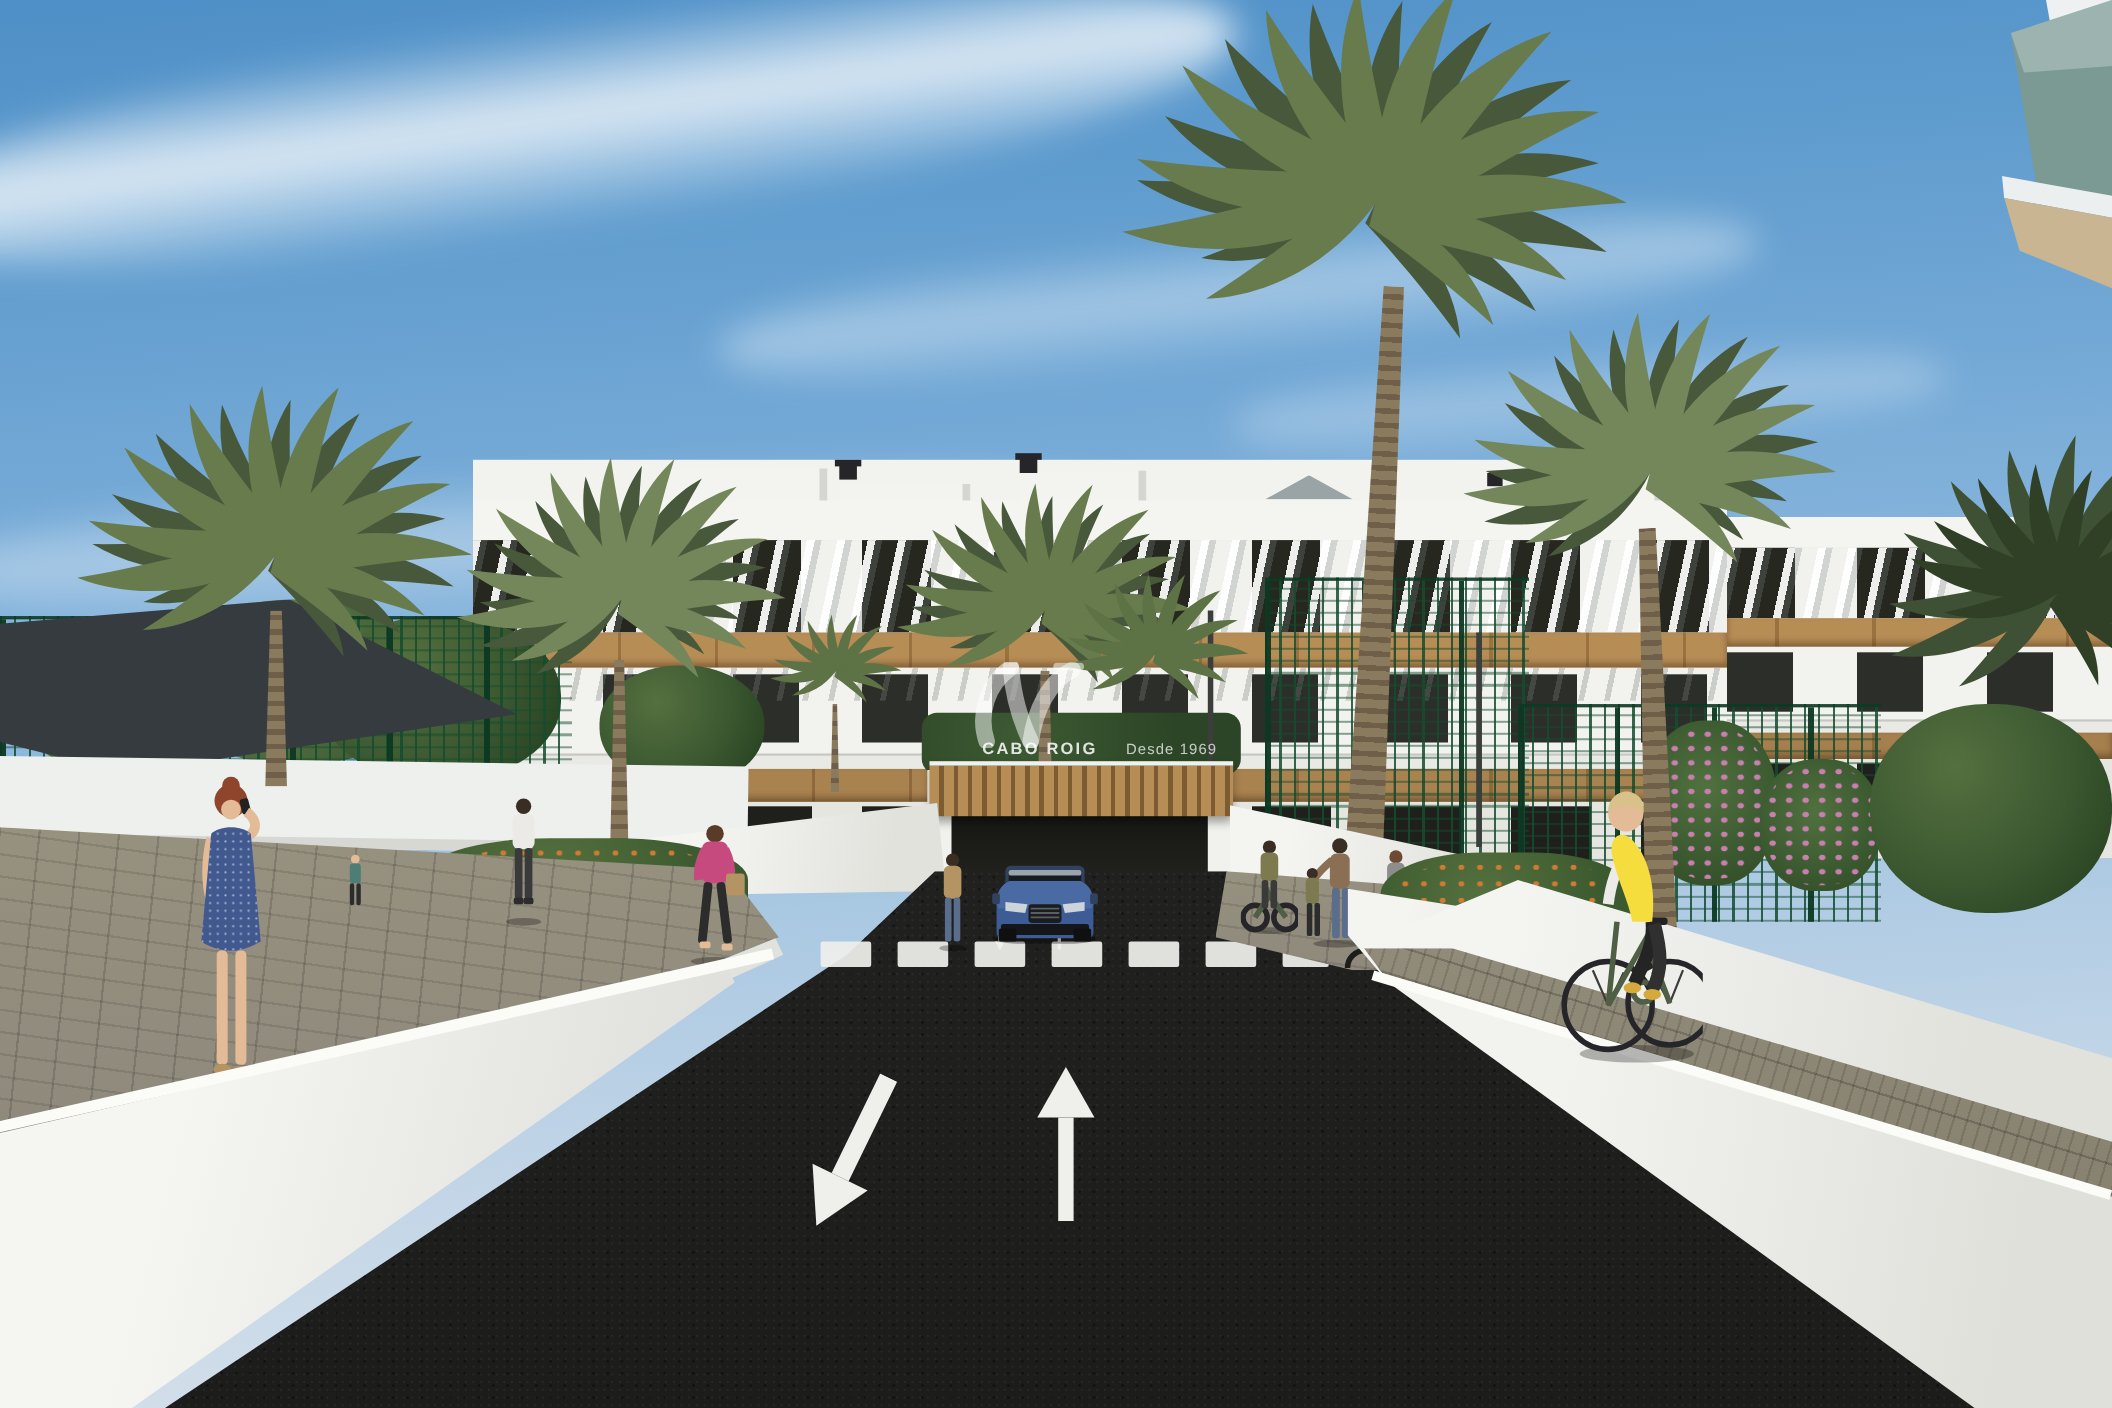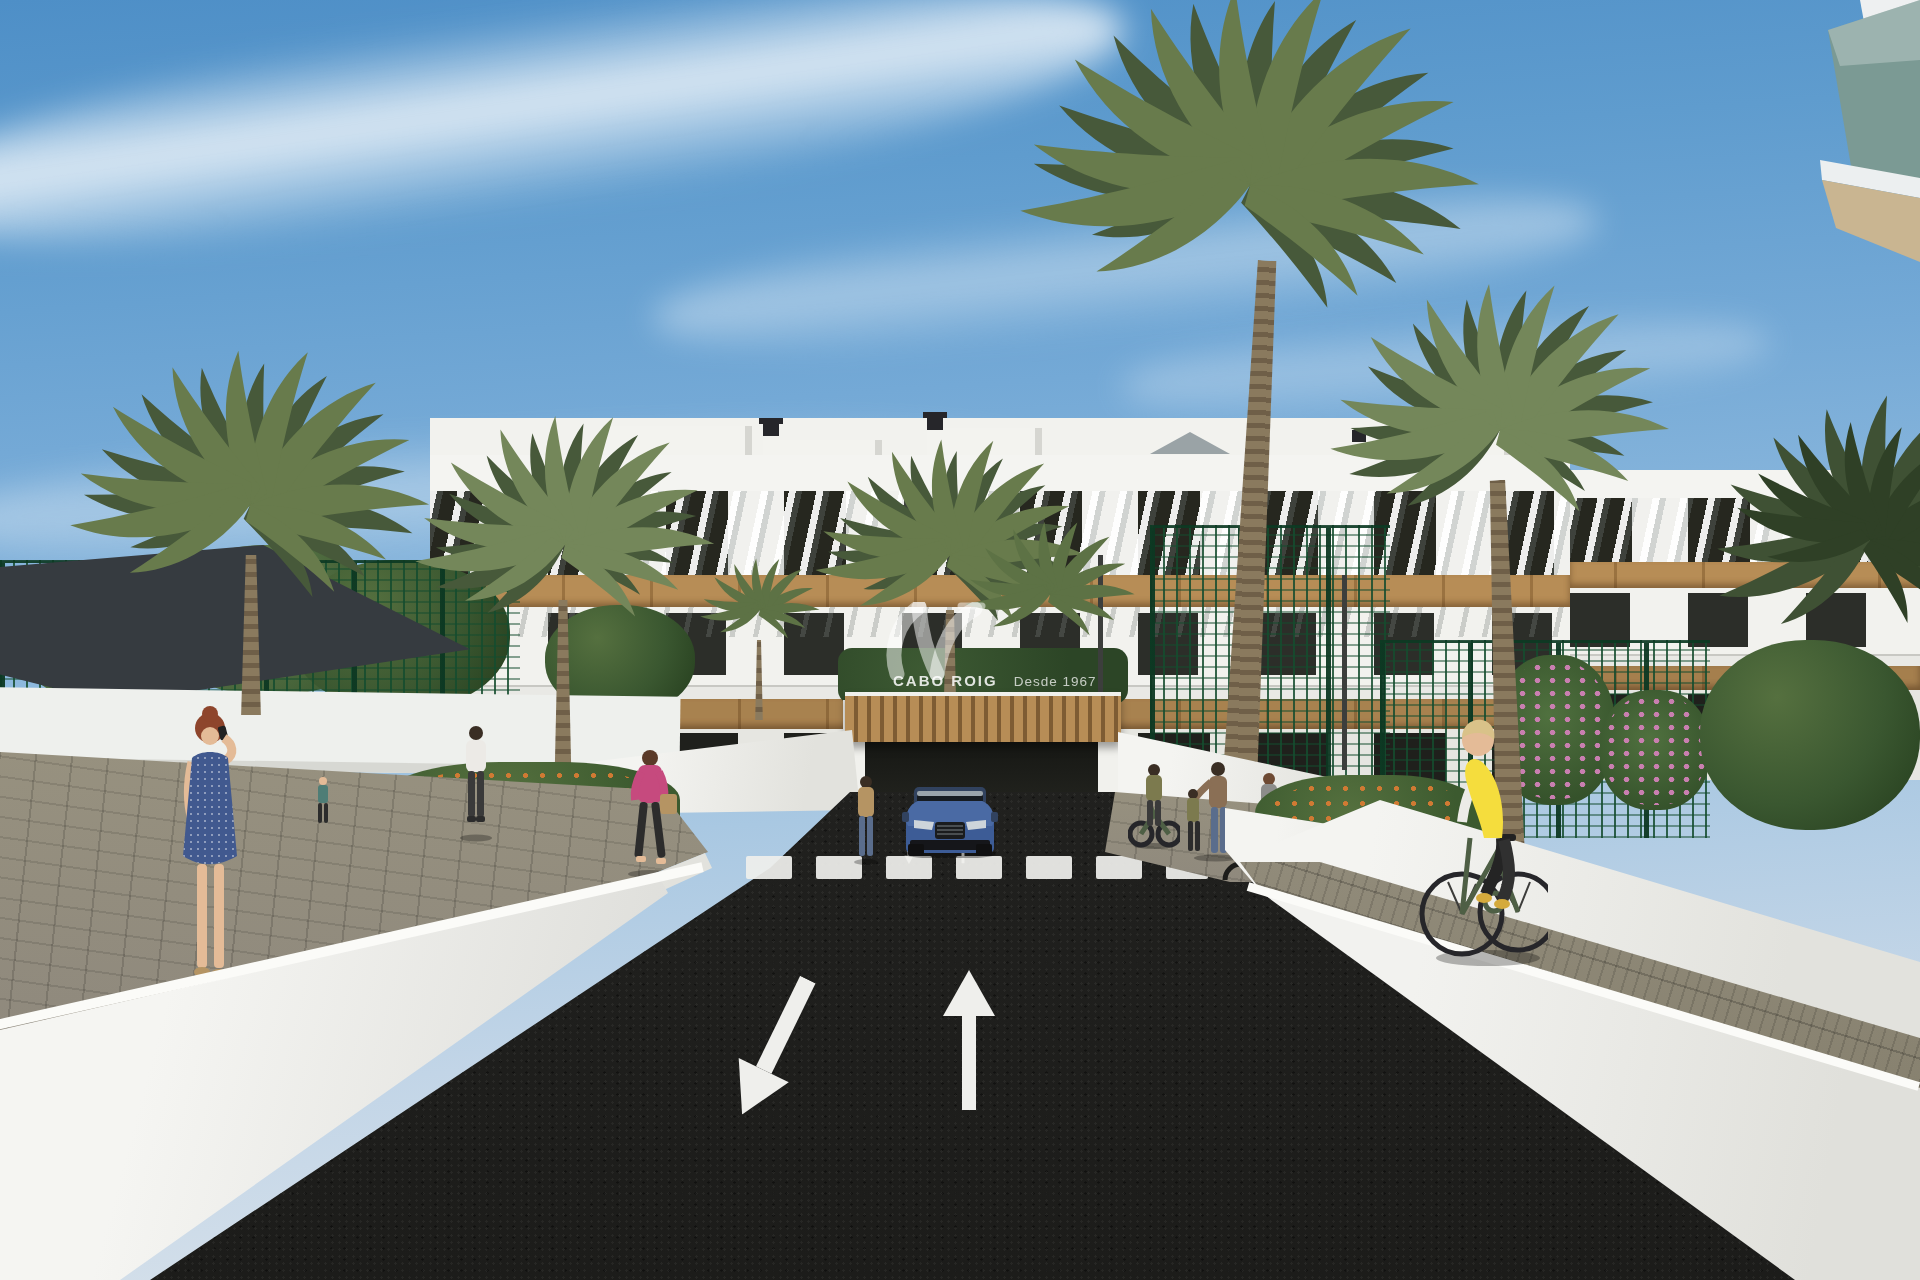--- a/index.html
+++ b/index.html
@@ -76,21 +76,21 @@
   .f-skin{fill:var(--skin)} .f-dark{fill:#2c2c2c} .f-dk2{fill:#3a3a3a}
   .f-white{fill:#eceae6} .f-pink{fill:var(--jacket-pink)} .f-blue{fill:var(--dress-blue)}
   .f-yellow{fill:var(--vest-yellow)} .f-hair{fill:#3a2e24} .f-red{fill:var(--hair-red)}
   .f-olive{fill:#7c7a4e} .f-tan{fill:#b59463} .f-gray{fill:#8d8d8b}
   .f-denim{fill:#5a6d8c} .f-blond{fill:#d9c289} .f-teal{fill:#4e7d76}
   .f-sh{fill:rgba(0,0,0,.28)}
   .s-frame{stroke:#4e5f45;stroke-width:5;fill:none}
   .s-wheel{stroke:#26262a;stroke-width:5;fill:none}
 
   
-  .wm-text{display:flex;align-items:baseline;gap:16px;color:rgba(255,255,255,.85);white-space:nowrap}
+  .wm-text{display:flex;align-items:baseline;gap:26px;color:rgba(255,255,255,.85);white-space:nowrap}
   .wm-brand{font-size:15px;font-weight:bold;letter-spacing:2px}
   .wm-tag{font-size:13.5px;opacity:.85;letter-spacing:1px}
 </style>
 </head>
 <body>
 
 <div class="scene">
 
   <div class="p sky" style="inset:0"></div>
   <div class="p streak" style="left:-120px;top:20px;width:1250px;height:190px;transform:rotate(-8deg)"></div>
@@ -403,16 +403,16 @@
   <svg class="p" style="left:885px;top:602px;width:105px;height:78px" viewBox="0 0 105 78">
     <g stroke="rgba(255,255,255,.5)" stroke-width="15" fill="none" stroke-linecap="round">
       <path d="M12 72 C4 48 12 20 34 5"></path>
       <path d="M34 5 C36 30 42 52 52 72"></path>
       <path d="M52 72 C56 44 68 18 90 7"></path>
     </g>
     <path d="M76 4 L97 4" stroke="rgba(255,255,255,.5)" stroke-width="7" stroke-linecap="round"></path>
   </svg>
   <div class="p wm-text" style="left:893px;top:672px">
     <span class="wm-brand">CABO ROIG</span>
-    <span class="wm-tag">Desde 1967</span>
+    <span class="wm-tag">Desde 1969</span>
   </div>
 
 </div>
 
 </body></html>

